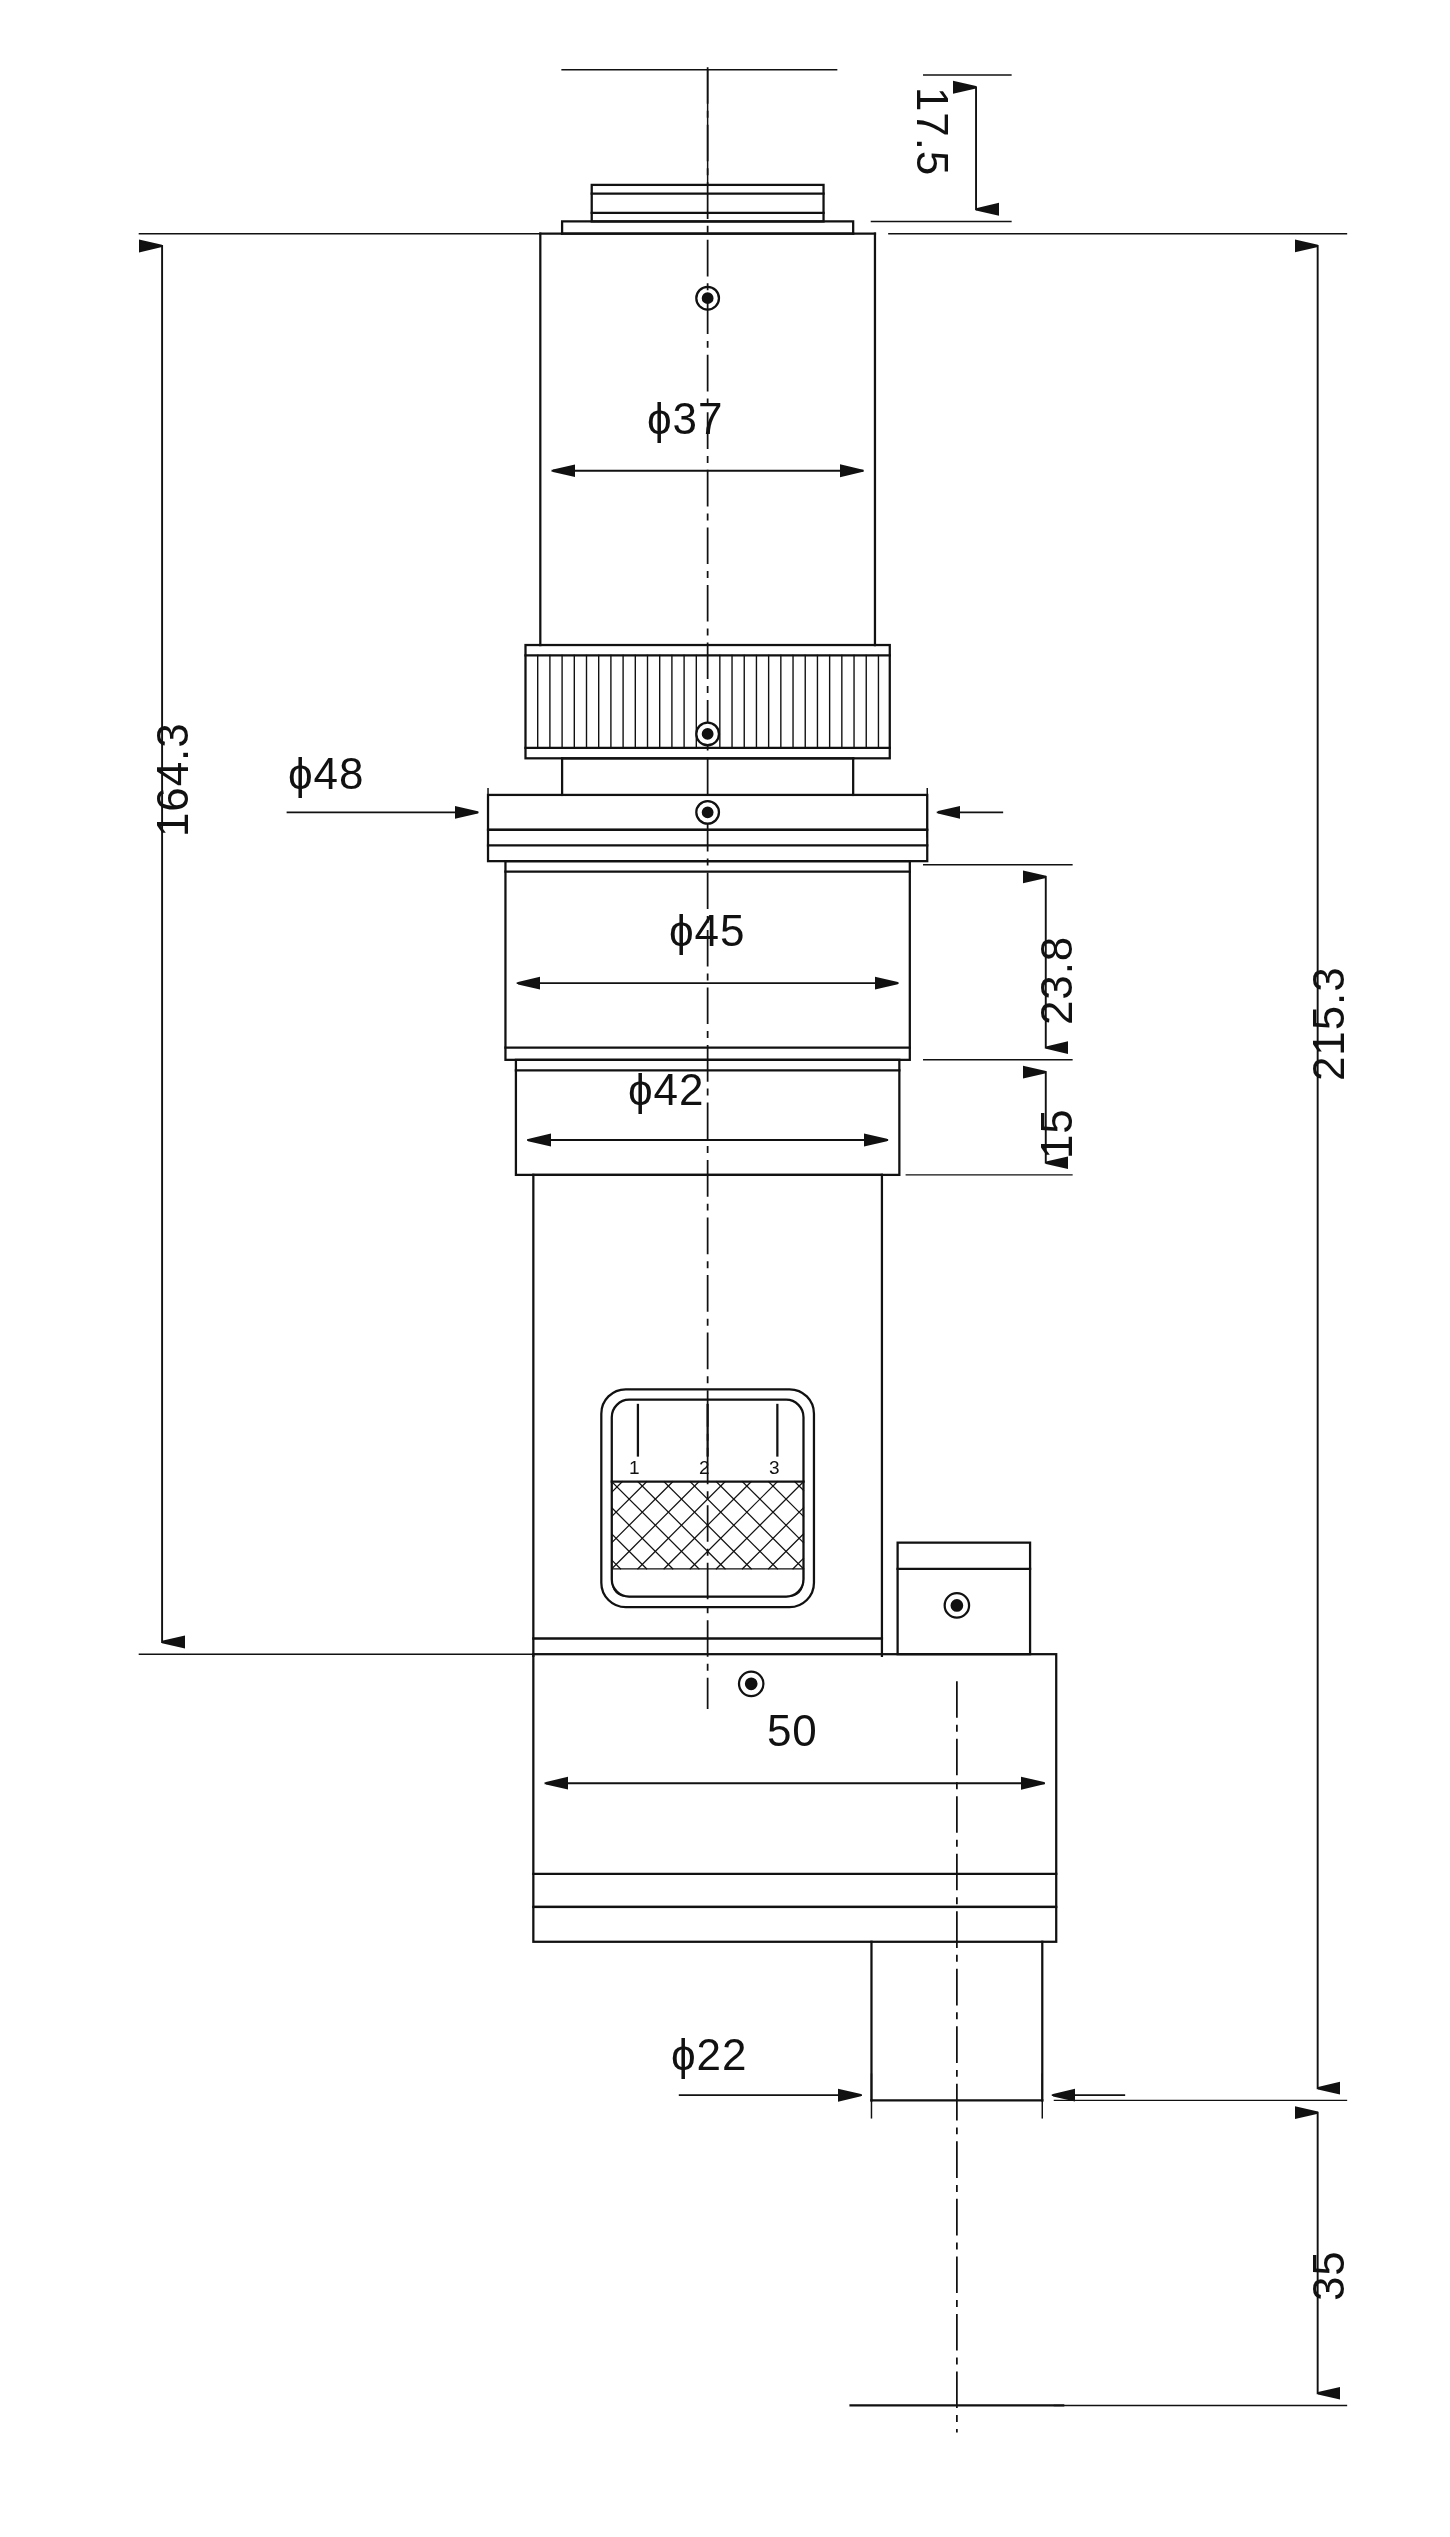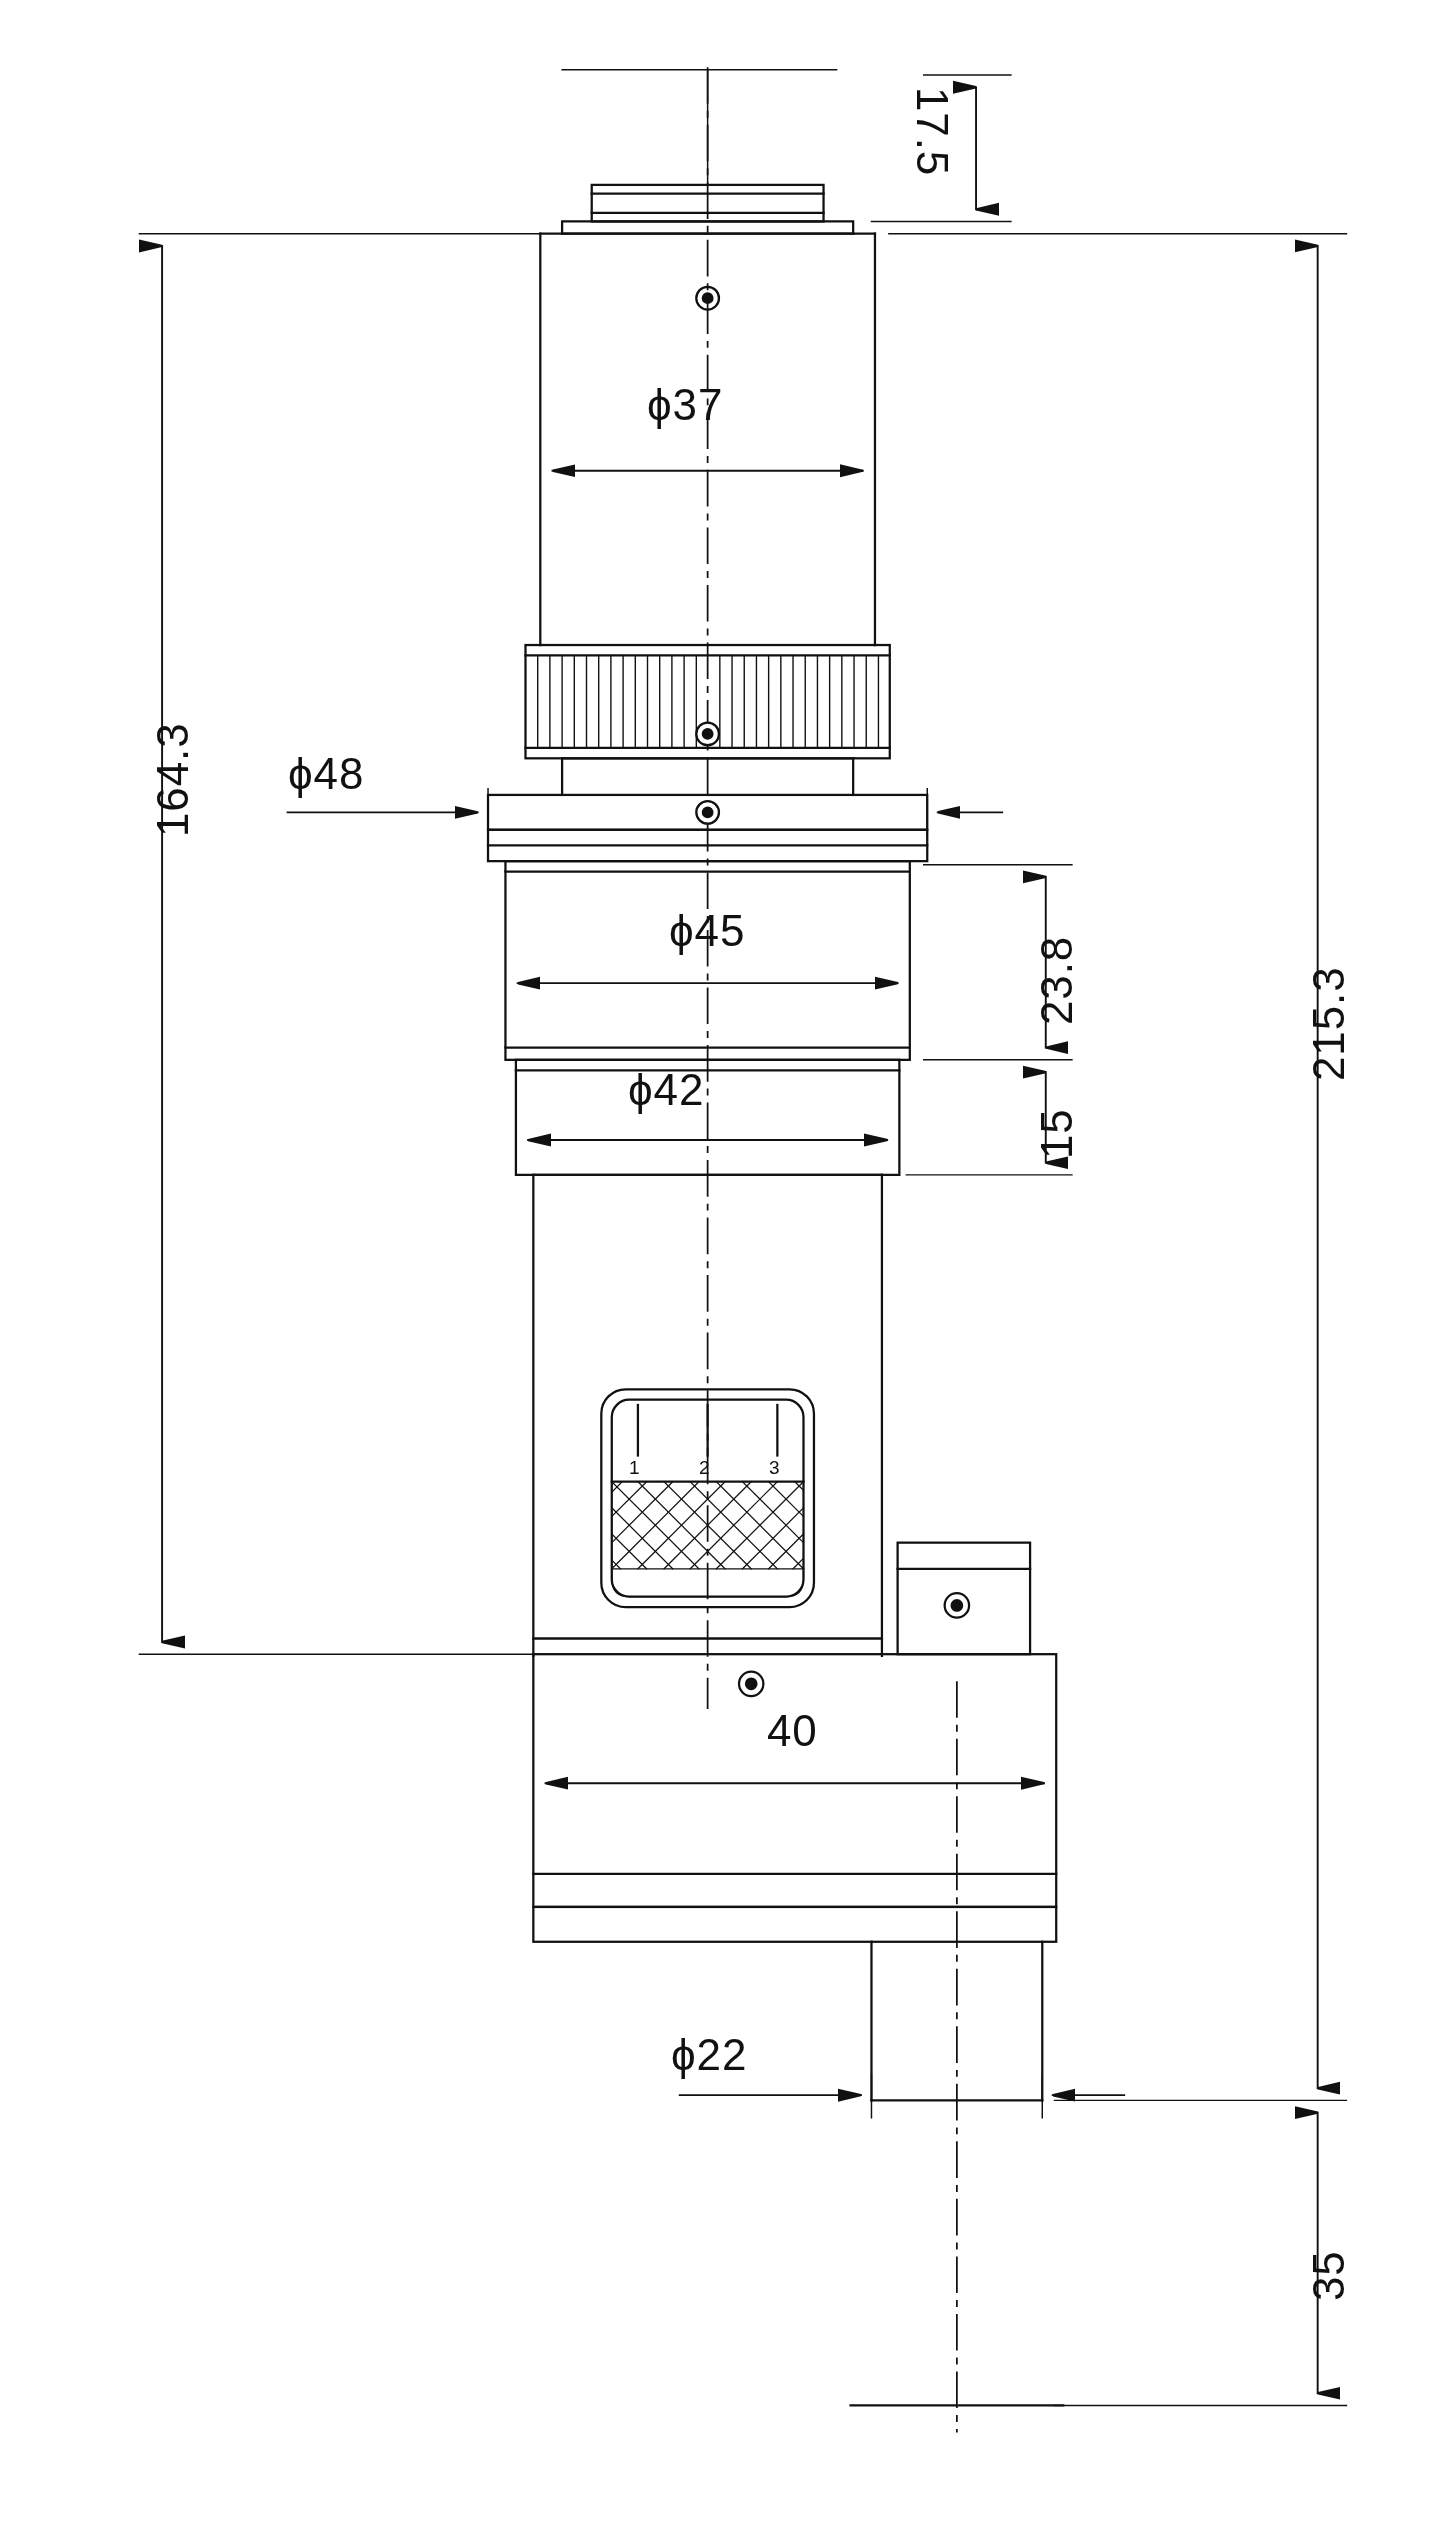--- a/index.html
+++ b/index.html
@@ -262,33 +262,33 @@
 
     </g>
   </svg>
 
   <div class="dimtext vert" style="left:957px; top:87px; transform:rotate(90deg);">17.5</div>
 
   <div class="dimtext vert" style="left:148px; top:837px; transform:rotate(-90deg);">164.3</div>
 
   <div class="dimtext vert" style="left:1304px; top:1081px; transform:rotate(-90deg);">215.3</div>
 
-  <div class="dimtext" style="left:647px; top:380px;">ϕ37</div>
+  <div class="dimtext" style="left:647px; top:394px;">ϕ37</div>
 
   <div class="dimtext" style="left:288px; top:749px;">ϕ48</div>
 
   <div class="dimtext" style="left:669px; top:906px;">ϕ45</div>
 
   <div class="dimtext" style="left:628px; top:1065px;">ϕ42</div>
 
   <div class="dimtext vert" style="left:1032px; top:1025px; transform:rotate(-90deg);">23.8</div>
 
   <div class="dimtext vert" style="left:1032px; top:1159px; transform:rotate(-90deg);">15</div>
 
-  <div class="dimtext" style="left:767px; top:1706px;">40</div>
+  <div class="dimtext" style="left:767px; top:1706px;">50</div>
 
   <div class="dimtext" style="left:671px; top:2030px;text-align:right;">ϕ22</div>
 
   <div class="dimtext vert" style="left:1304px; top:2301px; transform:rotate(-90deg);">35</div>
 
   <div class="dimtext tiny" style="left:629px; top:1457px;">1</div>
   <div class="dimtext tiny" style="left:699px; top:1457px;">2</div>
   <div class="dimtext tiny" style="left:769px; top:1457px;">3</div>
 
 </div>

